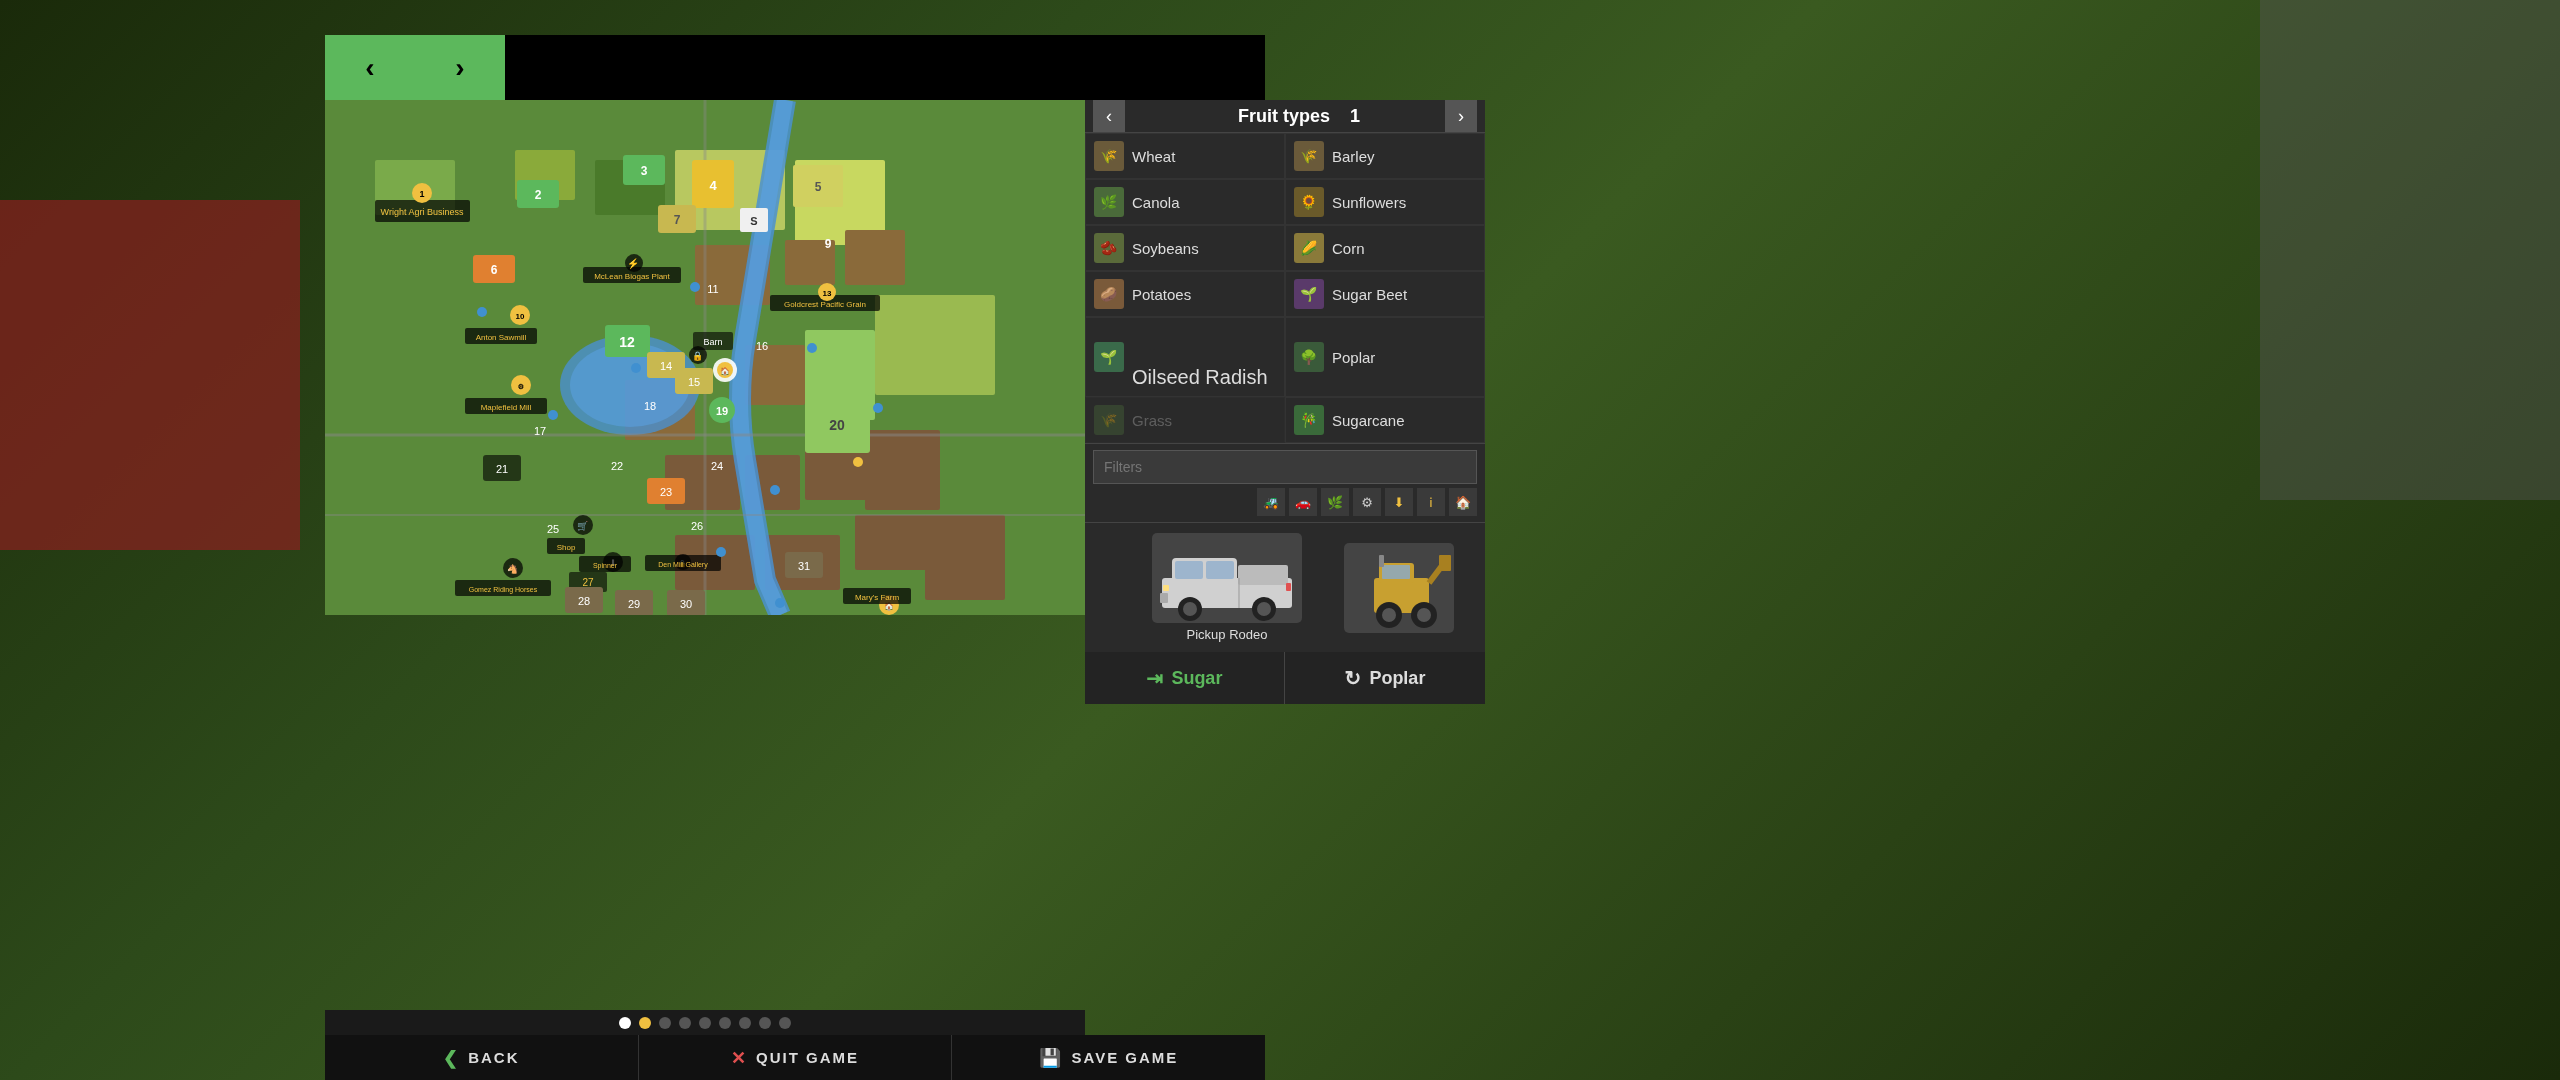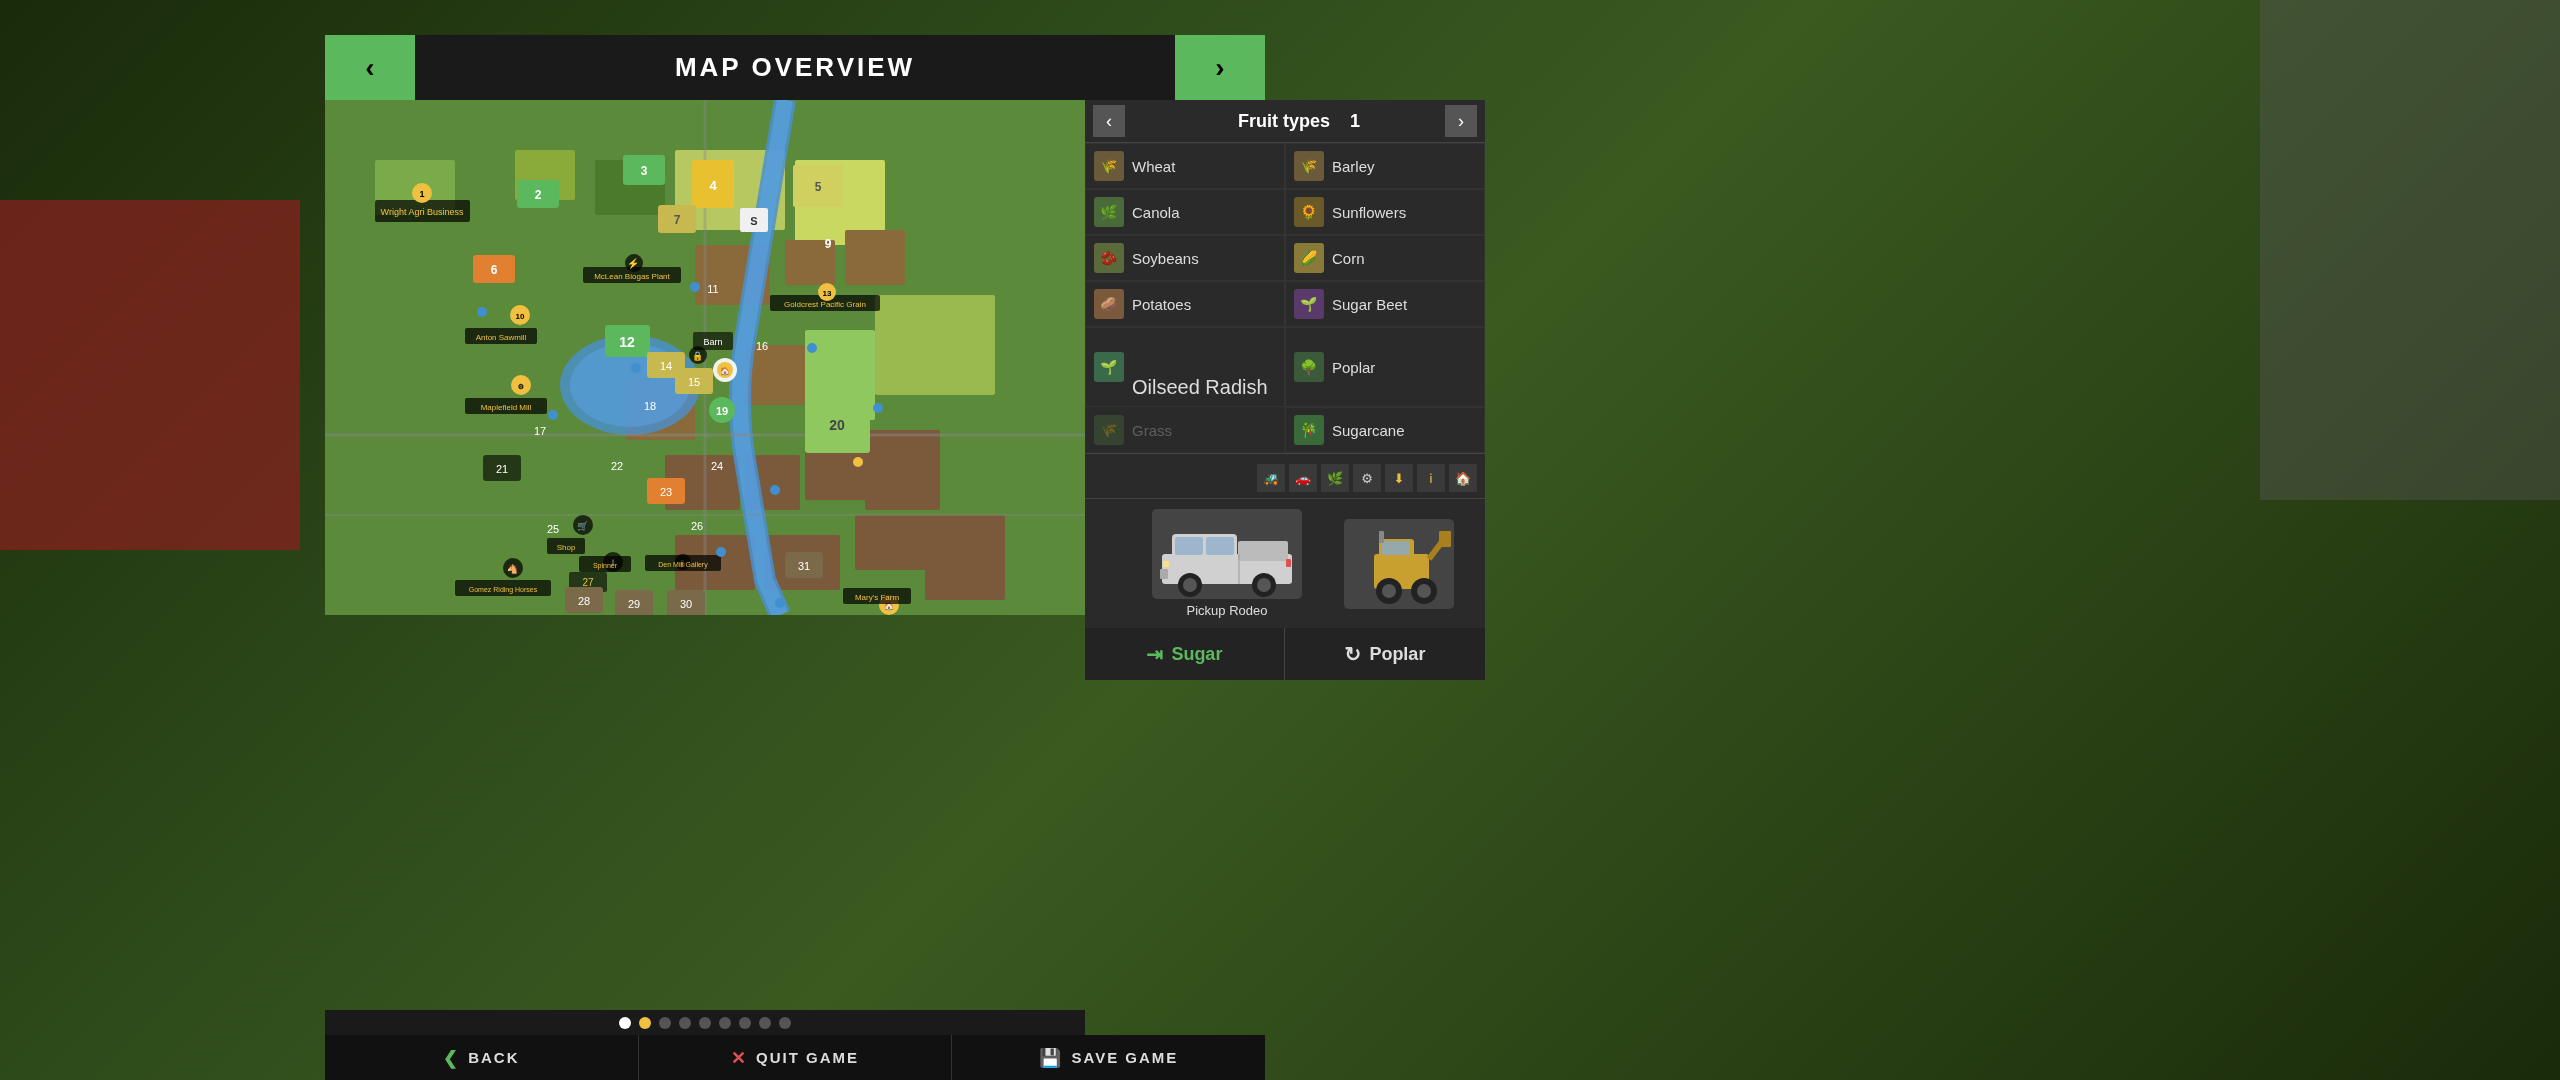--- a/index.html
+++ b/index.html
@@ -75,23 +75,20 @@
 
 <div class="bg"></div>
 <div class="bg-left-barn"></div>
 <div class="bg-road-right"></div>
 
 <div style="position:absolute;left:325px;top:35px;width:940px;z-index:10;">
   <div style="display:flex;align-items:center;height:65px;background:#000;">
     <button class="nav-btn">
       <span>‹</span>
     </button>
-    <div style="flex:1;height:65px;background:#1a1a1a;display:flex;align-items:center;justify-content:center;">
-      <span class="panel-title">MAP OVERVIEW</span>
-    </div>
     <button class="nav-btn">
       <span>›</span>
     </button>
   </div>
 </div>
 
 <div class="map-container">
   <svg viewBox="0 0 760 515" width="760" height="515" style="position:absolute;inset:0;">
 
     <rect width="760" height="515" fill="#5a8a3a"></rect>
@@ -344,20 +341,21 @@
       <div style="width:30px;height:30px;background:#4a6a3a;border-radius:3px;margin-right:8px;display:flex;align-items:center;justify-content:center;font-size:14px;flex-shrink:0;">🌾</div>
       <span style="color:#aaa;font-size:15px;">Grass</span>
     </div>
     <div style="display:flex;align-items:center;padding:7px 8px;border:1px solid #333;cursor:pointer;">
       <div style="width:30px;height:30px;background:#3a6a3a;border-radius:3px;margin-right:8px;display:flex;align-items:center;justify-content:center;font-size:14px;flex-shrink:0;">🎋</div>
       <span style="color:#ddd;font-size:15px;">Sugarcane</span>
     </div>
   </div>
 
   <div style="padding:6px 8px;border-bottom:1px solid #444;border-top:1px solid #444;flex-shrink:0;">
+    <input type="text" style="width: 100%; height: 34px; background: rgb(58, 58, 58); border: 1px solid rgb(85, 85, 85); color: rgb(170, 170, 170); padding: 0px 10px; font-size: 14px; outline: none;" placeholder="Filters">
     <div style="display:flex;gap:4px;margin-top:4px;justify-content:flex-end;">
       <button style="width:28px;height:28px;background:#3a3a3a;border:none;cursor:pointer;color:#5cb85c;font-size:13px;">🚜</button>
       <button style="width:28px;height:28px;background:#3a3a3a;border:none;cursor:pointer;color:#5cb85c;font-size:13px;">🚗</button>
       <button style="width:28px;height:28px;background:#3a3a3a;border:none;cursor:pointer;color:#5cb85c;font-size:13px;">🌿</button>
       <button style="width:28px;height:28px;background:#3a3a3a;border:none;cursor:pointer;color:#ccc;font-size:13px;">⚙</button>
       <button style="width:28px;height:28px;background:#3a3a3a;border:none;cursor:pointer;color:#f0c040;font-size:13px;">⬇</button>
       <button style="width:28px;height:28px;background:#3a3a3a;border:none;cursor:pointer;color:#f0c040;font-size:13px;">ℹ</button>
       <button style="width:28px;height:28px;background:#3a3a3a;border:none;cursor:pointer;color:#f0c040;font-size:13px;">🏠</button>
     </div>
   </div>

